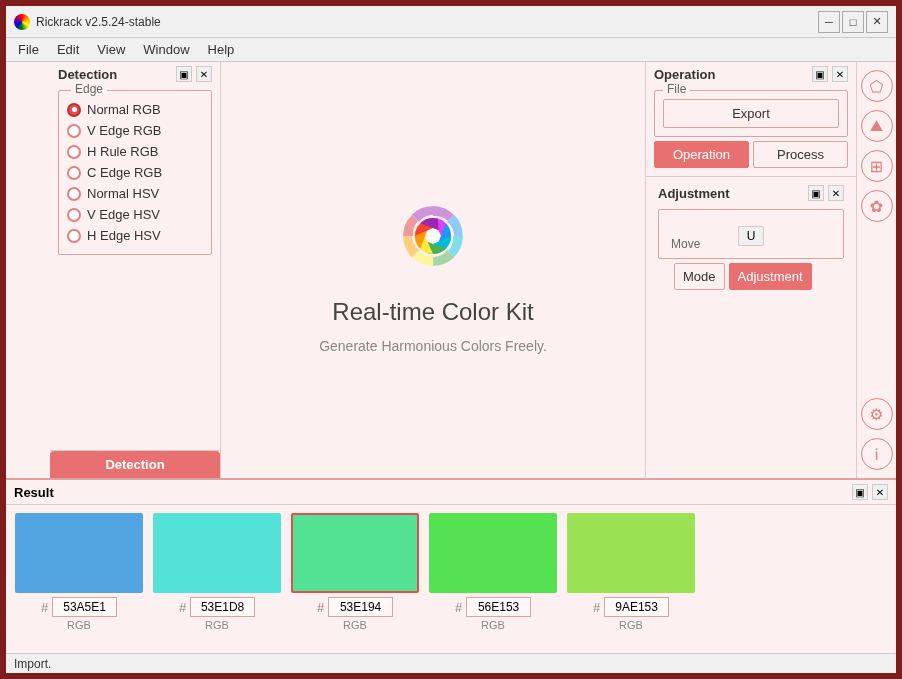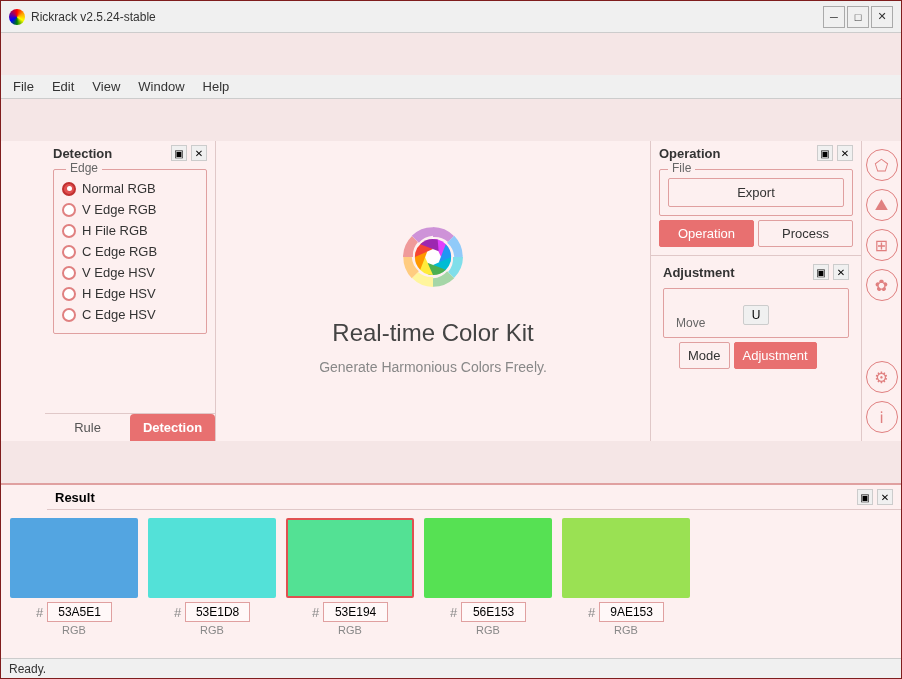--- a/index.html
+++ b/index.html
@@ -358,21 +358,20 @@
       justify-content: center;
       font-size: 16px;
       color: #e08080;
     }
     .bottom-header {
       display: flex;
       align-items: center;
       justify-content: space-between;
       padding: 4px 8px;
       border-bottom: 1px solid #e0c8c8;
-      margin-left: 46px;
     }
     .bottom-title {
       font-weight: bold;
       font-size: 13px;
     }
     .color-swatches {
       display: flex;
       gap: 8px;
       padding: 8px 8px 0;
       overflow-x: auto;
@@ -427,26 +426,25 @@
       display: flex;
       align-items: center;
       font-size: 12px;
       color: #333;
     }
 
     
     .app-window {
       width: 902px;
       height: 679px;
-      border: 1px solid #7f1d1d;
+      border: 6px solid #7f1d1d;
       display: flex;
       flex-direction: column;
       position: relative;
       overflow: hidden;
-      gap: 42px;
     }
 
     .content-row {
       display: flex;
       flex: 1;
       overflow: hidden;
     }
 
     .bottom-area {
       height: 195px;
@@ -506,42 +504,41 @@
               <div></div>
             </div>
           <span class="radio-label">Normal RGB</span>
         </div>
         <div class="radio-item">
           <div class="radio-circle"></div>
           <span class="radio-label">V Edge RGB</span>
         </div>
         <div class="radio-item">
           <div class="radio-circle"></div>
-          <span class="radio-label">H File RGB</span>
+          <span class="radio-label">H Rule RGB</span>
         </div>
         <div class="radio-item">
           <div class="radio-circle"></div>
           <span class="radio-label">C Edge RGB</span>
         </div>
         <div class="radio-item">
           <div class="radio-circle"></div>
+          <span class="radio-label">Normal HSV</span>
+        </div>
+        <div class="radio-item">
+          <div class="radio-circle"></div>
           <span class="radio-label">V Edge HSV</span>
         </div>
         <div class="radio-item">
           <div class="radio-circle"></div>
           <span class="radio-label">H Edge HSV</span>
         </div>
-        <div class="radio-item">
-          <div class="radio-circle"></div>
-          <span class="radio-label">C Edge HSV</span>
-        </div>
       </div>
 
       <div class="left-panel-bottom">
-        <button class="tab-btn">Rule</button>
         <button class="tab-btn active">Detection</button>
       </div>
     </div>
 
     <div class="center-area">
       <div class="center-content">
         <svg class="logo-wheel" viewBox="0 0 100 100">
 
           <g transform="translate(50,50)">
 
@@ -689,16 +686,16 @@
         <div class="color-rect" style="background:#9AE153;"></div>
         <div class="color-hex-row">
           <span class="hash-symbol">#</span>
           <input type="text" class="hex-input" value="9AE153" style="">
         </div>
         <span class="color-mode-label">RGB</span>
       </div>
     </div>
 
     <div class="status-bar">
-      <span>Ready.</span>
+      <span>Import.</span>
     </div>
   </div>
 </div>
 
 </body></html>

